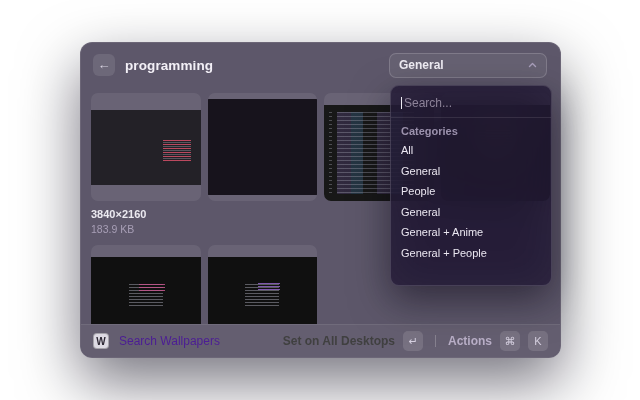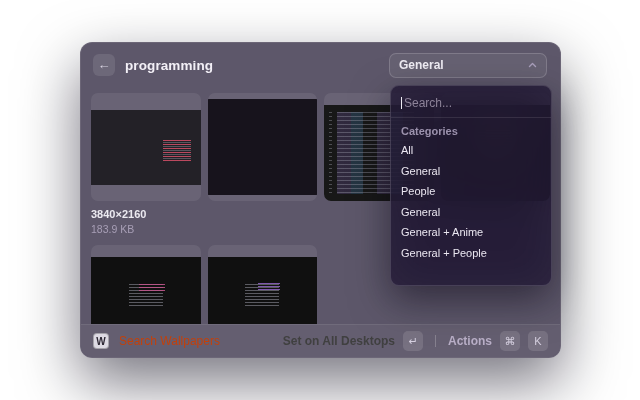--- a/index.html
+++ b/index.html
@@ -119,21 +119,21 @@
     flex:0 0 33px; display:flex; align-items:center; padding:0 12px; gap:8px;
     background:rgba(255,255,255,.045);
     border-top:1px solid rgba(255,255,255,.08);
     border-radius:0 0 12px 12px;
   }
   .app-ic {
     width:16px; height:16px; border-radius:4px; background:#dddae3;
     color:#2c2733; font-size:10px; font-weight:bold; line-height:16px; text-align:center;
     border:1px solid rgba(0,0,0,.25); flex:0 0 auto;
   }
-  .app-nm { font-size:12px; color:#c2410c; margin-left:2px; }
+  .app-nm { font-size:12px; color:#4c1d95; margin-left:2px; }
   .fspacer { flex:1; }
   .set-lbl { font-size:12px; font-weight:bold; color:#404040; }
   .kbd {
     min-width:20px; height:20px; padding:0 4px; border-radius:5px;
     background:rgba(255,255,255,.12); color:#d6d0e0;
     font-size:11px; line-height:20px; text-align:center; flex:0 0 auto;
   }
   .vdiv { width:1px; height:12px; background:rgba(255,255,255,.22); margin:0 4px; }
   .act-lbl { font-size:12px; font-weight:bold; color:#b9afc7; margin-right:0; }
 </style>

